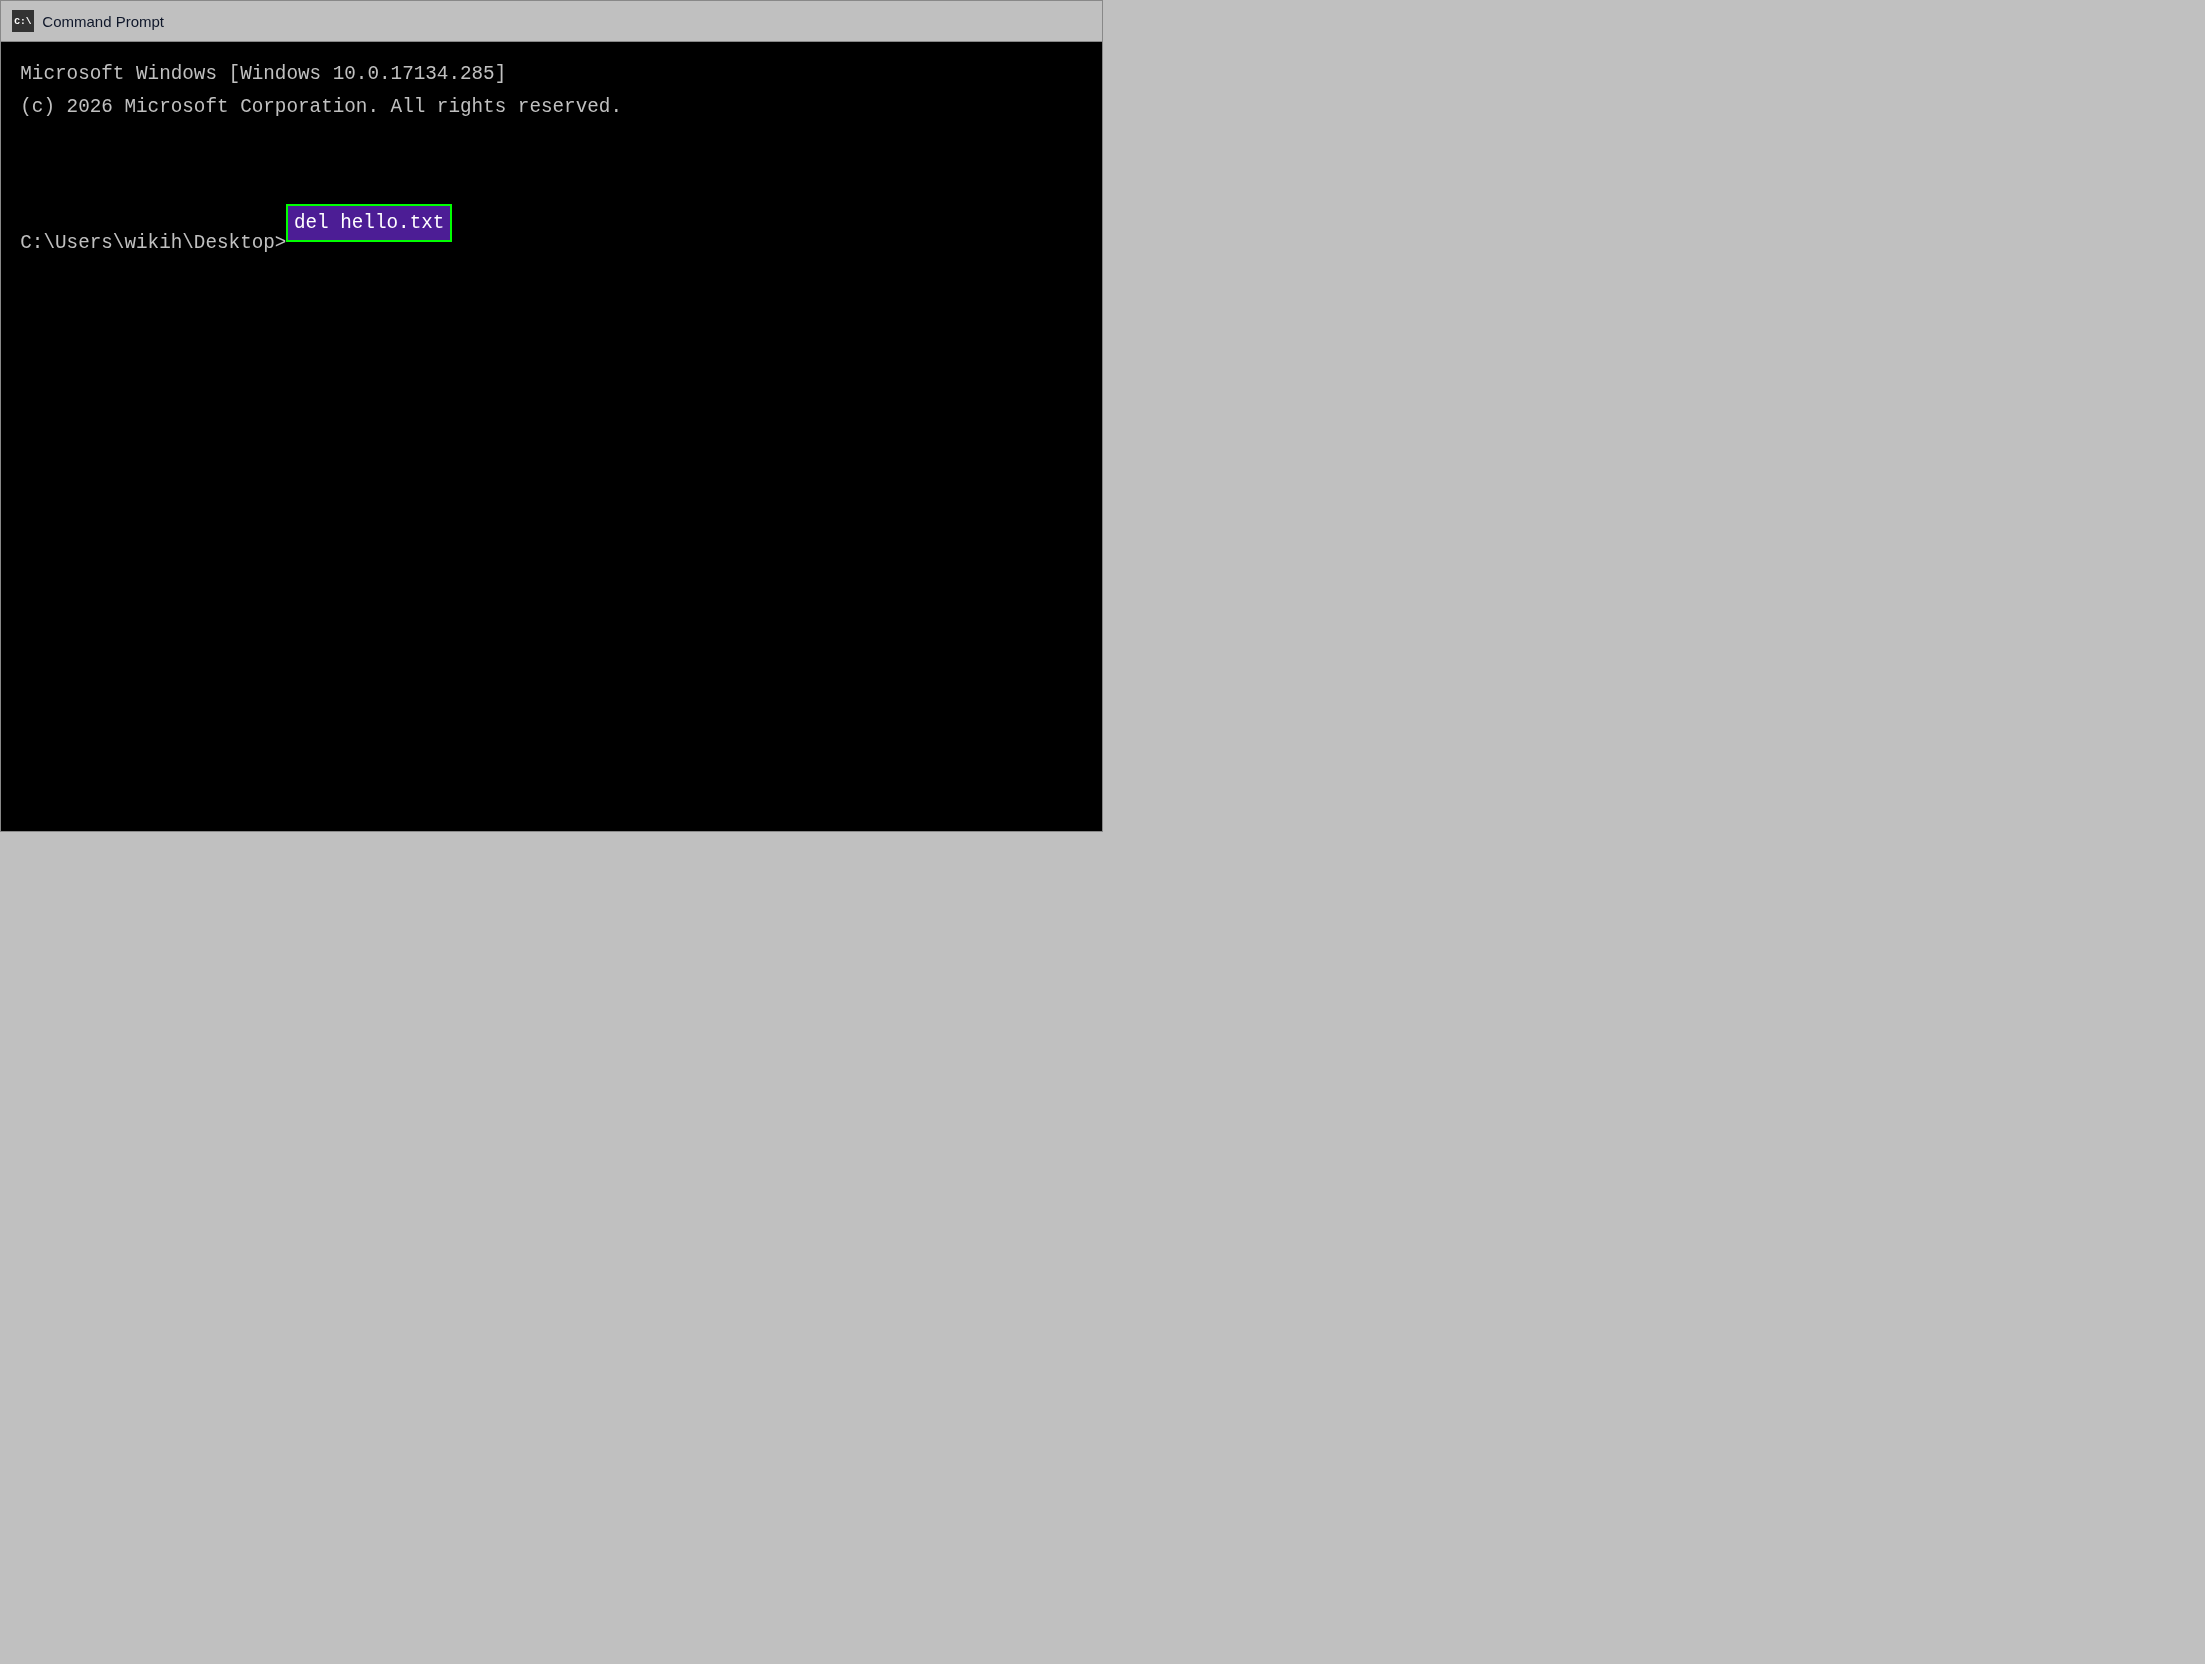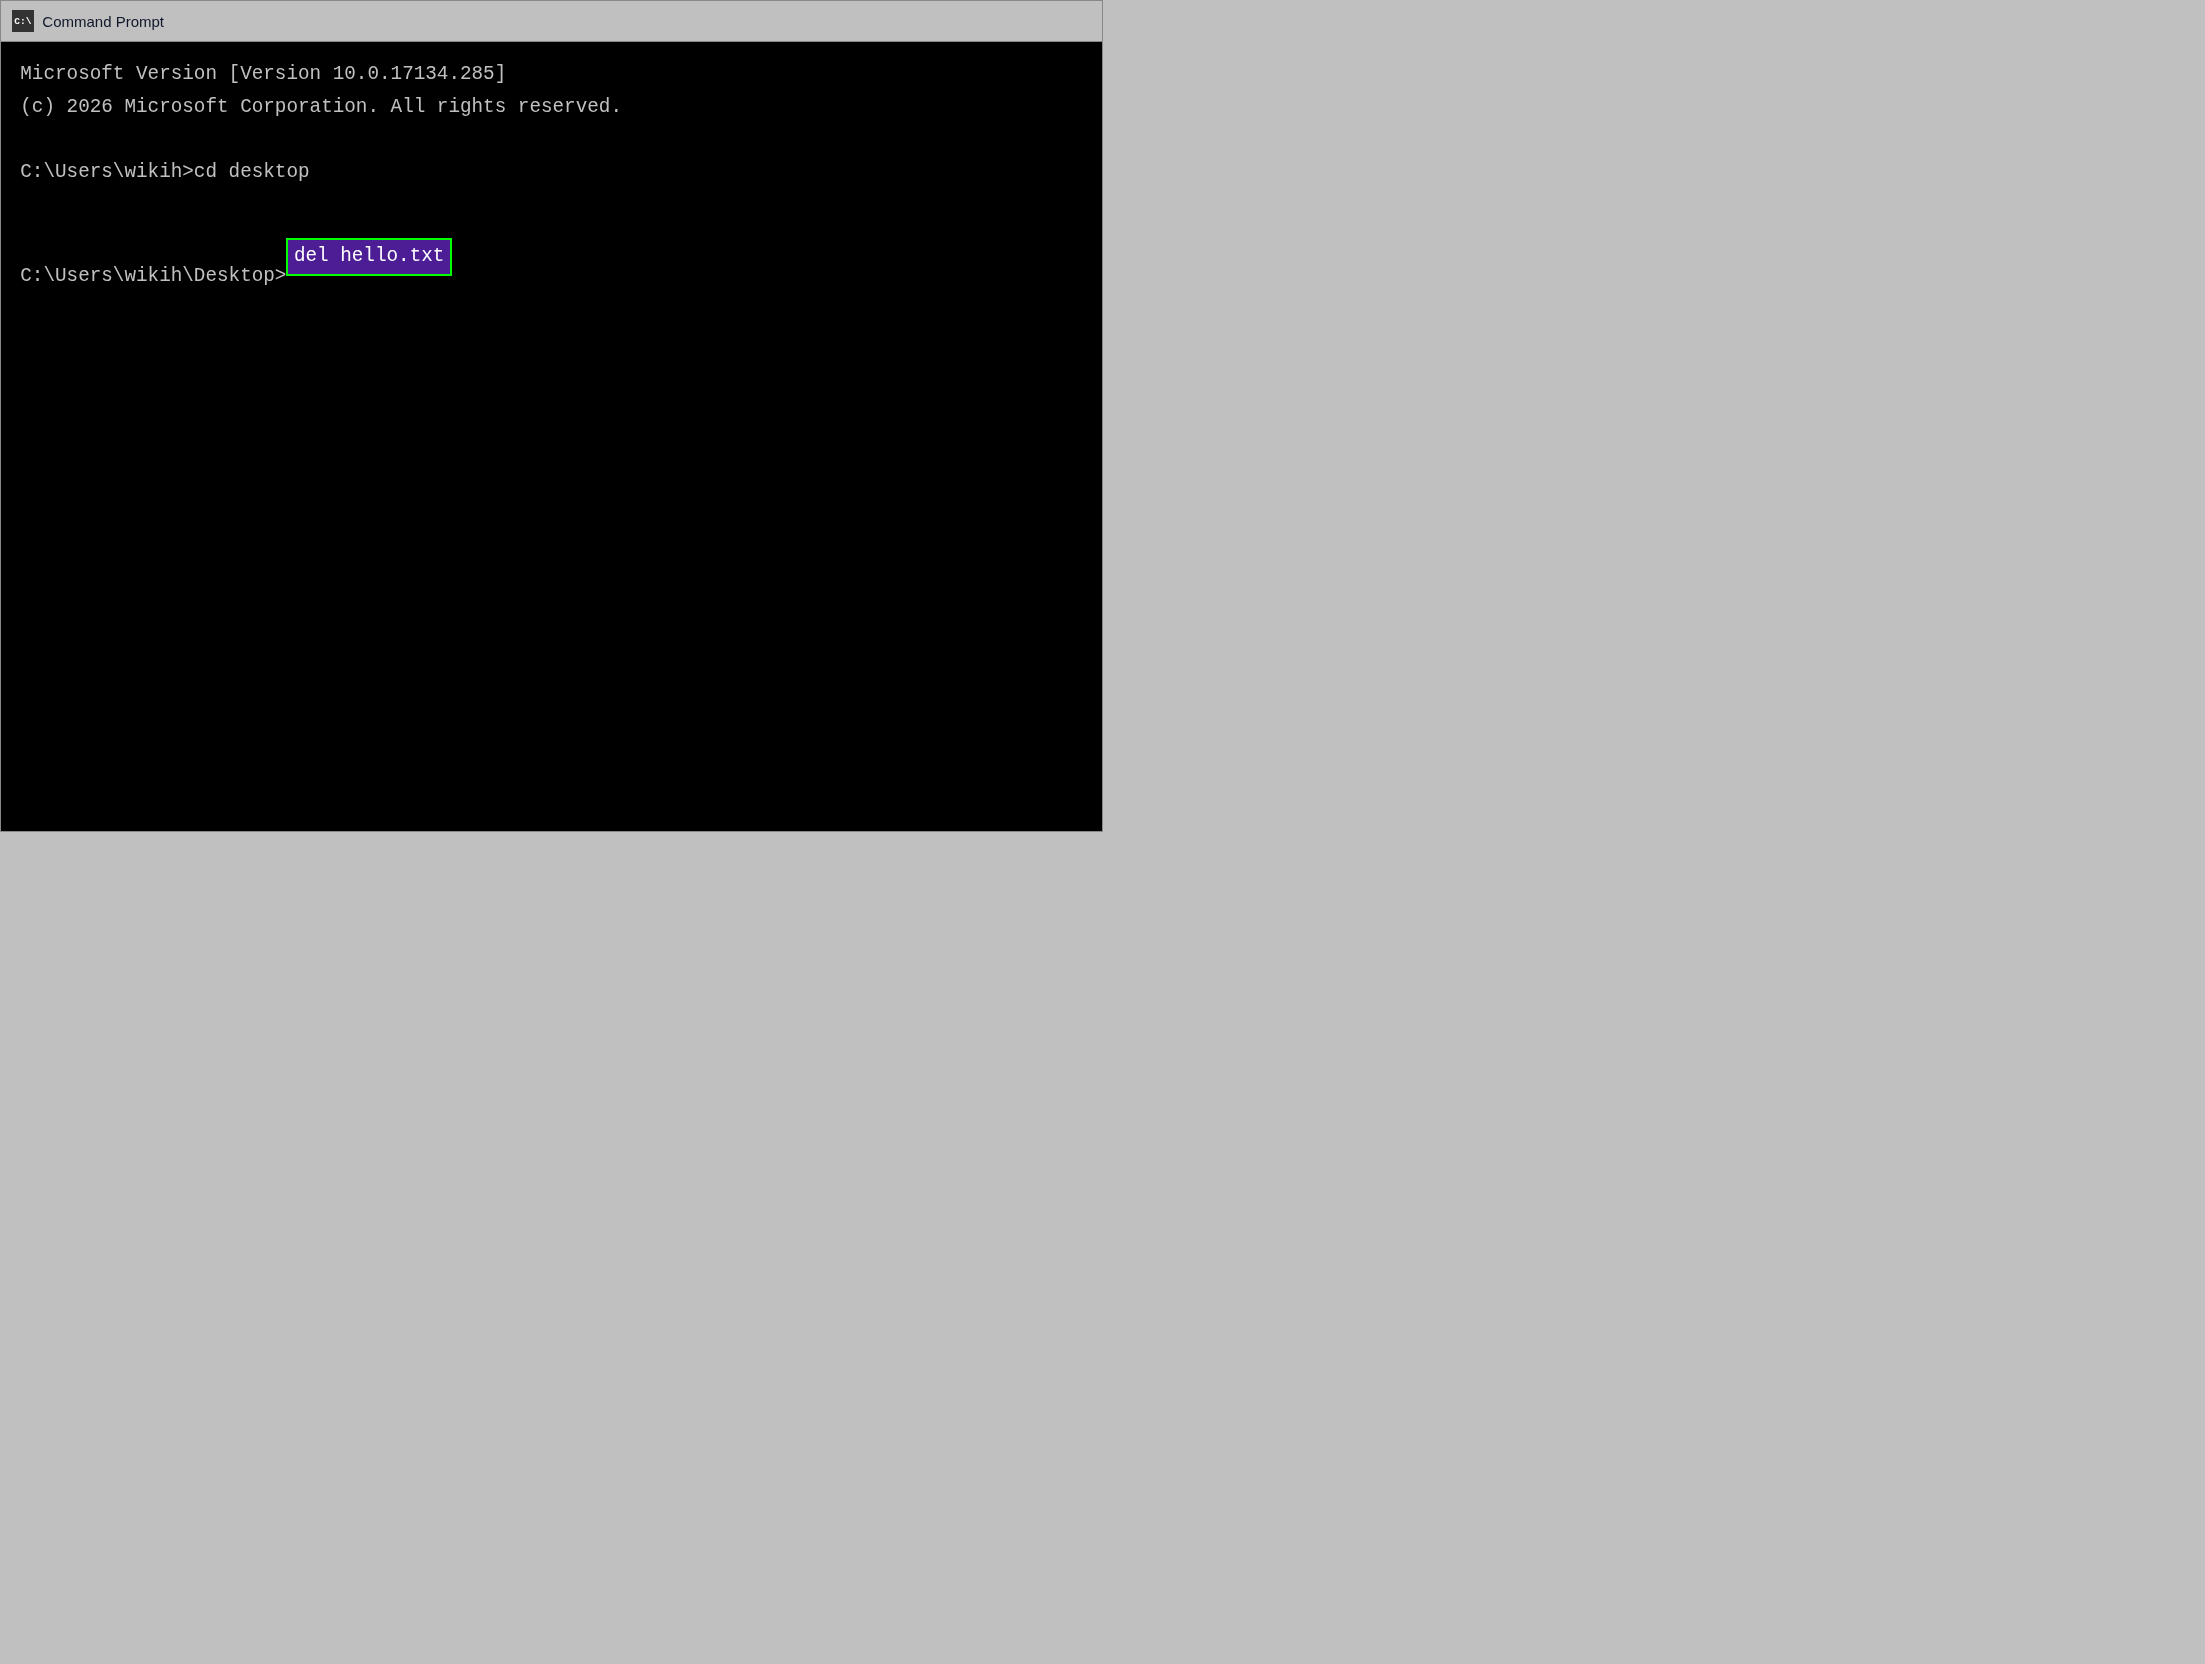--- a/index.html
+++ b/index.html
@@ -105,24 +105,23 @@
 <body>
 
 <div class="window">
   <div class="title-bar">
     <div class="title-bar-icon">
       <span class="title-bar-icon-inner">C:\</span>
     </div>
     <span class="title-bar-text">Command Prompt</span>
   </div>
   <div class="console-area">
-    <span class="console-line">Microsoft Version [Version 10.0.17134.285]</span>
+    <span class="console-line">Microsoft Windows [Windows 10.0.17134.285]</span>
     <span class="console-line">(c) 2026 Microsoft Corporation. All rights reserved.</span>
     <span class="console-line-blank"></span>
-    <span class="console-line">C:\Users\wikih&gt;cd desktop</span>
     <span class="console-line-blank"></span>
     <div class="prompt-line">
       <span class="prompt-text">C:\Users\wikih\Desktop&gt;</span><span class="highlighted-command">del hello.txt</span>
     </div>
     <span class="console-line-blank"></span>
   </div>
 </div>
 
 
 </body></html>

